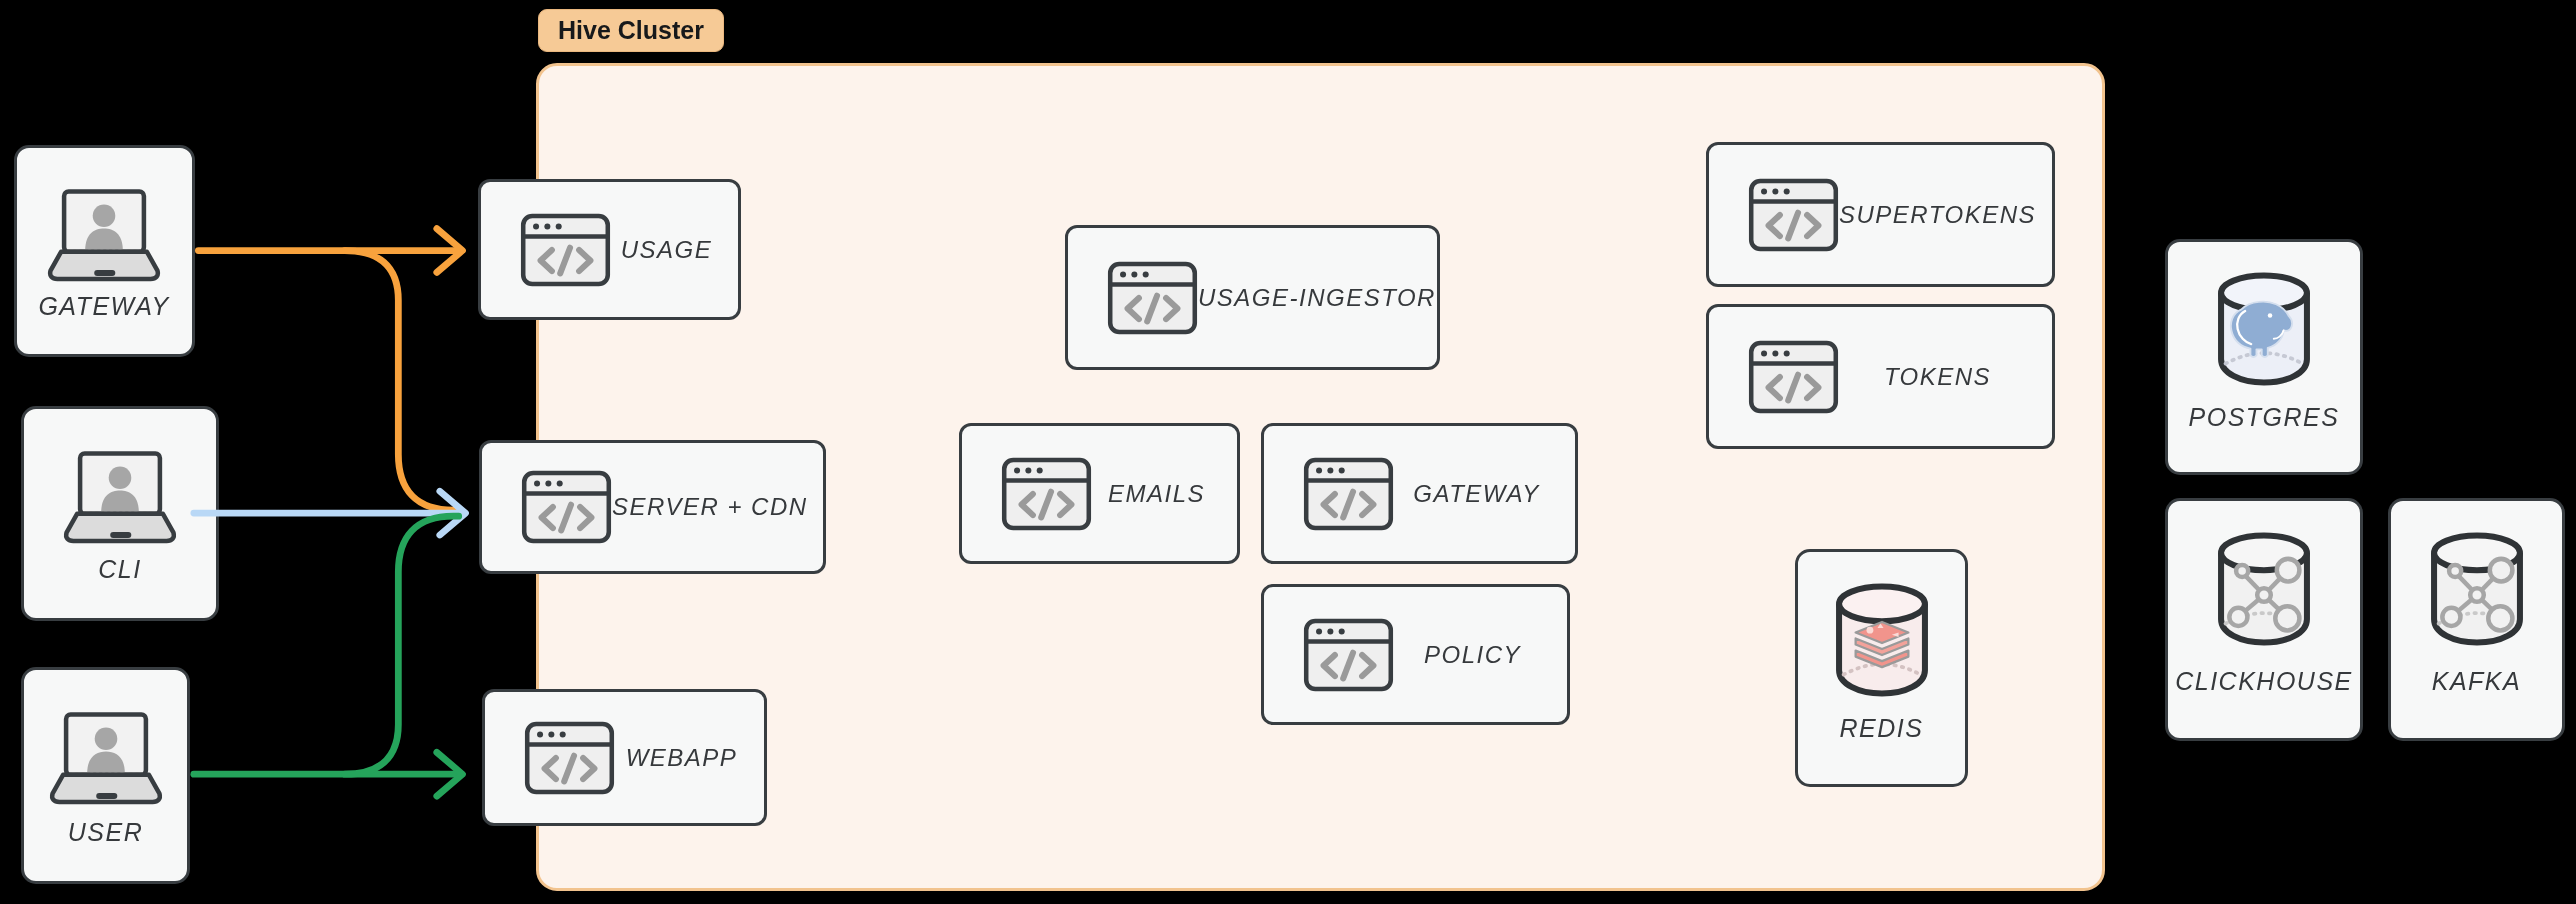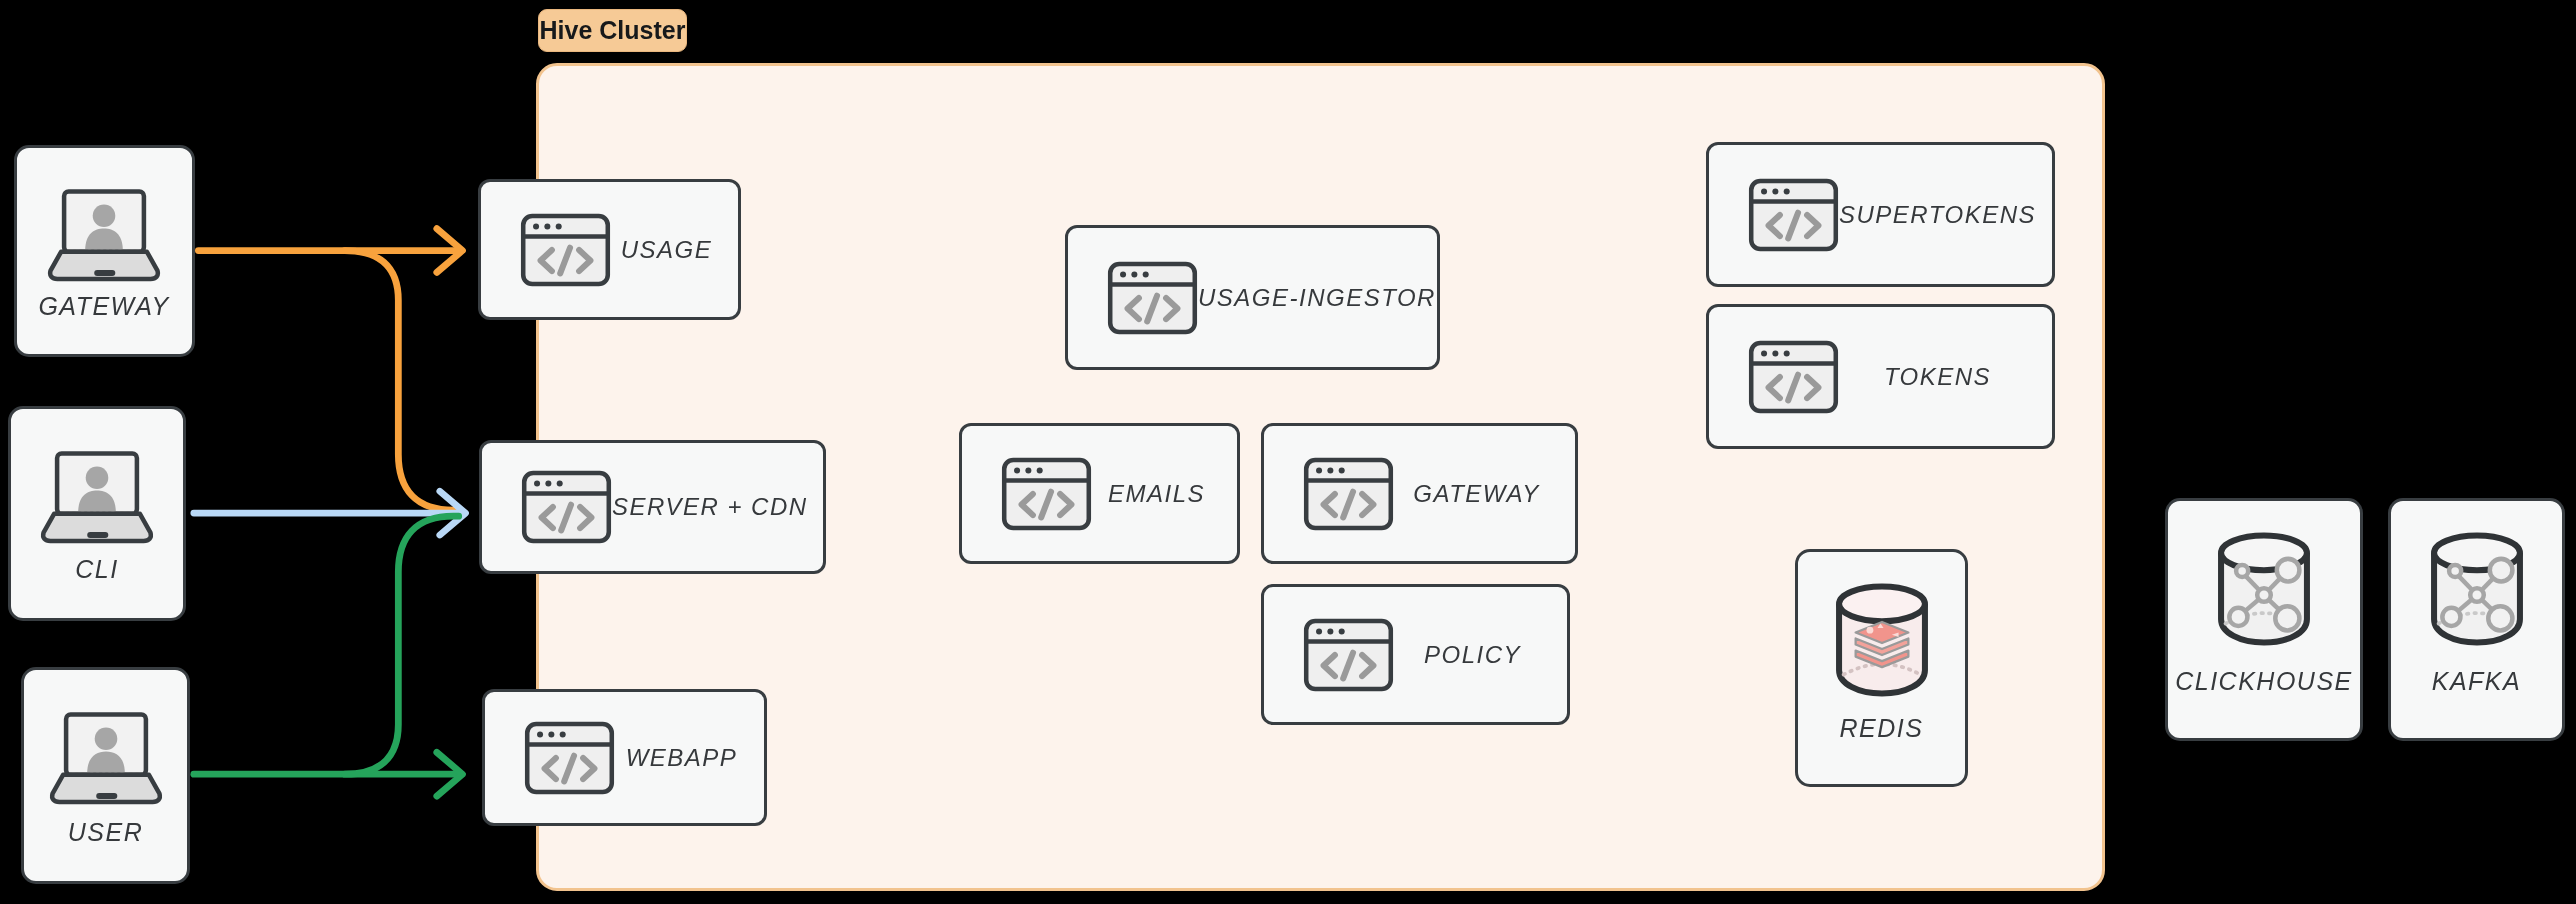--- a/index.html
+++ b/index.html
@@ -13,21 +13,21 @@
   .cluster{
     position:absolute;
     left:536px;top:63px;width:1569px;height:828px;
     background:var(--cluster_fill,#fdf3ec);
     border:3px solid var(--cluster_border,#f2c38e);
     border-radius:21px;
     box-sizing:border-box;
   }
   .badge{
     position:absolute;
-    left:538px;top:9px;width:149px;height:43px;
+    left:538px;top:9px;width:186px;height:43px;
     background:var(--badge_fill,#f6ca96);
     border:1.5px solid var(--badge_border,#eab77f);
     border-radius:9px;
     box-sizing:border-box;
     display:flex;align-items:center;justify-content:center;
     font-size:25px;font-weight:700;color:#17191b;
   }
   .card{
     position:absolute;
     background:var(--card_fill,#f7f8f8);
@@ -110,21 +110,21 @@
       </g>
     </defs>
   </svg>
 
   <div class="card tall laptop-card" style="left:13.6px;top:145px;width:181px;height:212px">
     <svg class="node-icon" width="128" height="98" viewBox="0 0 170 130">
         <use href="#laptop"></use>
       </svg>
     <div class="node-label">GATEWAY</div>
   </div>
-  <div class="card tall laptop-card" style="left:8px;top:406px;width:178px;height:215px">
+  <div class="card tall laptop-card" style="left:21px;top:406px;width:198px;height:215px">
     <svg class="node-icon" width="128" height="98" viewBox="0 0 170 130">
         <use href="#laptop"></use>
       </svg>
     <div class="node-label">CLI</div>
   </div>
   <div class="card tall laptop-card" style="left:21px;top:667px;width:169px;height:217px">
     <svg class="node-icon" width="128" height="98" viewBox="0 0 170 130">
         <use href="#laptop"></use>
       </svg>
     <div class="node-label">USER</div>
@@ -195,20 +195,32 @@
         <path d="M40 80 L75 94 L110 80 L110 88 L75 102 L40 88 Z" fill="#f3a29a"></path>
         <path d="M40 72 L75 58 L110 72 L75 86 Z" fill="#f1948c"></path>
       </g>
       <circle cx="59" cy="69" r="4.5" fill="#fbdad6"></circle>
       <path d="M73 60 L77 66 L69 66 Z" fill="#fbdad6"></path>
       <path d="M88 75 L97 72 L97 78 Z" fill="#fbdad6"></path>
     </svg>
     <div class="node-label">REDIS</div>
   </div>
 
+  <div class="card tall" style="left:2165px;top:239px;width:198px;height:236px">
+    <svg class="node-icon" width="113" height="121" viewBox="0 0 150 160">
+      <path d="M18 34 V122 C18 140 43 153 75 153 C107 153 132 140 132 122 V34" fill="#eceff7" stroke="#2f3336" stroke-width="8"></path>
+      <path d="M24 128 Q75 100 126 128" fill="none" stroke="#c6c9d4" stroke-width="5" stroke-dasharray="2 8" stroke-linecap="round"></path>
+      <ellipse cx="75" cy="34" rx="57" ry="23" fill="#f2f4fa" stroke="#2f3336" stroke-width="8"></ellipse>
+      <path d="M45 56 C33 61 29 74 32 85 C35 98 45 106 57 108 L57 117 Q61 121 65 117 L65 109 L72 109 L72 117 Q76 121 80 117 L80 107 C92 104 100 95 101 84 C112 87 116 73 108 65 C100 50 84 44 68 46 C58 47 50 51 45 56 Z" fill="#8fadd3" stroke="#d5dfee" stroke-width="2.5" stroke-linejoin="round"></path>
+      <path d="M50 58 C41 63 38 73 40 82 C42 92 50 100 58 102" fill="none" stroke="#ffffff" stroke-width="3" stroke-linecap="round"></path>
+      <circle cx="83" cy="64" r="3" fill="#ffffff"></circle>
+      <path d="M101 84 C99 91 93 95 88 95" fill="none" stroke="#ffffff" stroke-width="2.5" stroke-linecap="round"></path>
+    </svg>
+    <div class="node-label">POSTGRES</div>
+  </div>
   <div class="card tall" style="left:2165px;top:498px;width:198px;height:243px">
     <svg class="node-icon" width="113" height="121" viewBox="0 0 150 160">
       <use href="#cyl"></use>
         <use href="#netglyph"></use>
     </svg>
     <div class="node-label">CLICKHOUSE</div>
   </div>
   <div class="card tall" style="left:2388px;top:498px;width:177px;height:243px">
     <svg class="node-icon" width="113" height="121" viewBox="0 0 150 160">
       <use href="#cyl"></use>

